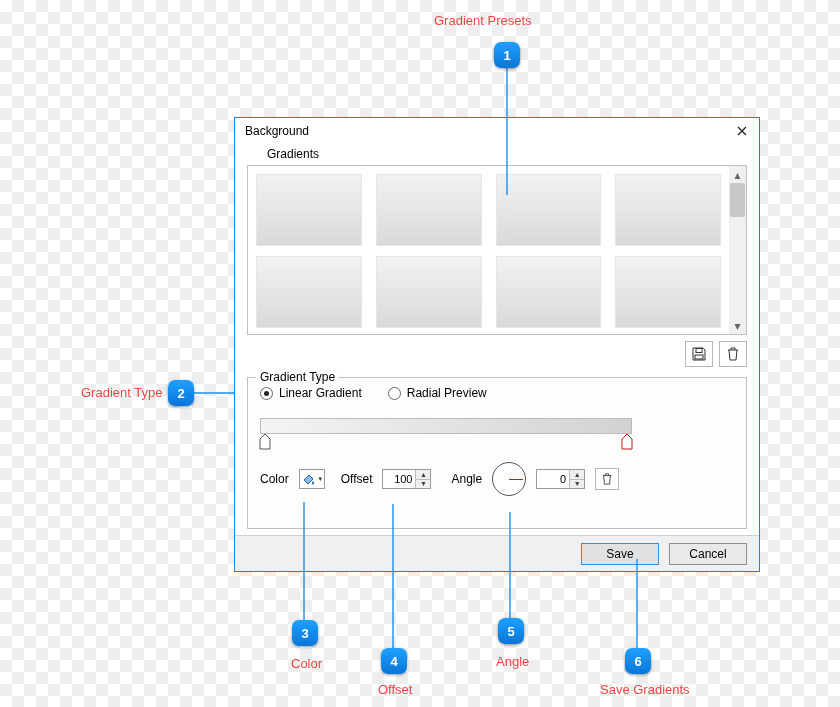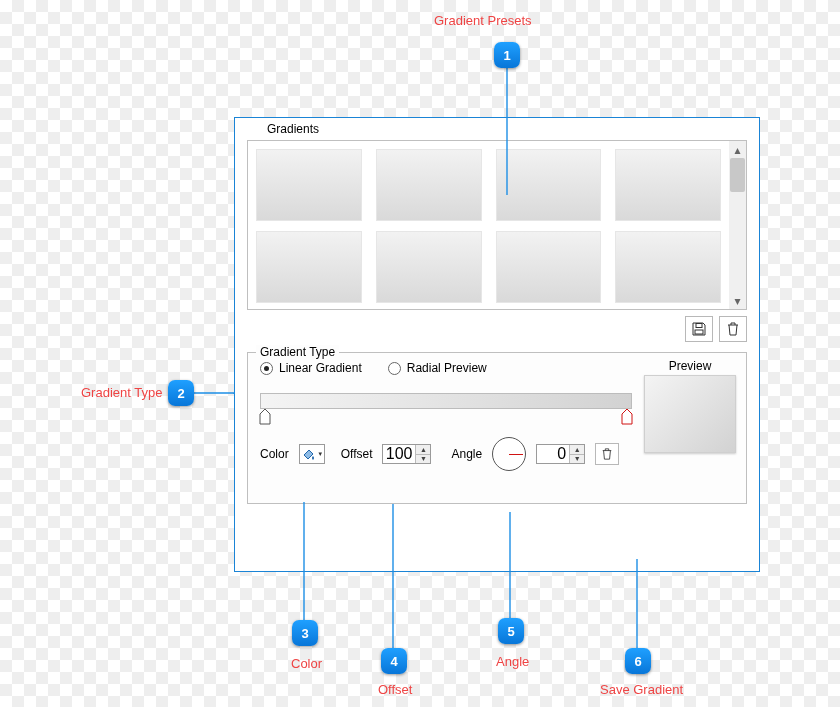--- a/index.html
+++ b/index.html
@@ -175,21 +175,21 @@
   .color-btn {
     width: 26px; height: 20px; border: 1px solid #9a9a9a;
     background: #fff; display:flex; align-items:center; justify-content:center;
     cursor: pointer;
   }
   .spin {
     display: inline-flex; align-items: stretch;
     border: 1px solid #9a9a9a; height: 20px; background: #fff;
   }
   .spin input {
-    width: 32px; border: none; outline: none; font-size: 16px;
+    width: 32px; border: none; outline: none; font-size: 11px;
     text-align: right; padding-right: 3px; background: transparent;
   }
   .spin .arrows { width: 15px; display:flex; flex-direction:column; border-left:1px solid #bbb; }
   .spin .arrows div { flex:1; display:flex; align-items:center; justify-content:center; font-size:7px; color:#444; cursor:pointer; background:#efefef; }
   .spin .arrows div:first-child { border-bottom:1px solid #bbb; }
 
   .angle-knob {
     width: 34px; height: 34px; border-radius: 50%;
     border: 1px solid #555; background: #fff; position: relative; cursor:pointer;
   }
@@ -252,23 +252,32 @@
 <div class="callout-label" style="left:378px; top:682px;">Offset</div>
 
 <div class="callout" style="left:498px; top:618px;">
     <span>5</span>
   </div>
 <div class="callout-label" style="left:496px; top:654px;">Angle</div>
 
 <div class="callout" style="left:625px; top:648px;">
     <span>6</span>
   </div>
-<div class="callout-label" style="left:600px; top:682px;">Save Gradient</div>
+<div class="callout-label" style="left:600px; top:682px;">Save Gradients</div>
 
 <div class="dialog">
+  <div class="titlebar">
+    <span>Background</span>
+    <div class="titlebar-spacer"></div>
+    <div class="close-btn">
+      <svg width="10" height="10" viewBox="0 0 10 10">
+          <path d="M1 1 L9 9 M9 1 L1 9" stroke="#222" stroke-width="1.3"></path>
+        </svg>
+    </div>
+  </div>
 
   <div class="client">
     <div class="sec-label gradients-label">Gradients</div>
 
     <div class="gradients-box">
       <div class="preset-grid">
         <div class="preset"></div>
         <div class="preset"></div>
         <div class="preset"></div>
         <div class="preset"></div>
@@ -307,24 +316,20 @@
         <label class="radio checked">
           <span class="dot"></span>
           <span>Linear Gradient</span>
         </label>
         <label class="radio">
           <span class="dot"></span>
           <span>Radial Preview</span>
         </label>
       </div>
 
-      <div class="preview-wrap">
-        <div class="preview-label">Preview</div>
-        <div class="preview-box"></div>
-      </div>
 
       <div class="slider-wrap">
         <div class="slider-track"></div>
         <div class="stop-handle stop-left">
           <svg viewBox="0 0 12 16">
               <path d="M6 0 L11 5 V15 H1 V5 Z" fill="#fff" stroke="#555"></path>
             </svg>
         </div>
         <div class="stop-handle stop-right">
           <svg viewBox="0 0 12 16">
@@ -364,13 +369,21 @@
 
         <div class="trash-sm">
           <svg width="12" height="14" viewBox="0 0 14 16">
             <path d="M2 4h10M5 4V2h4v2M3 4l1 10h6l1-10" fill="none" stroke="#333" stroke-width="1"></path>
           </svg>
         </div>
       </div>
     </div>
   </div>
 
+  <div class="footer">
+    <div class="dlg-btn primary">
+        <span>Save</span>
+      </div>
+    <div class="dlg-btn">
+        <span>Cancel</span>
+      </div>
+  </div>
 </div>
 
 </body></html>

